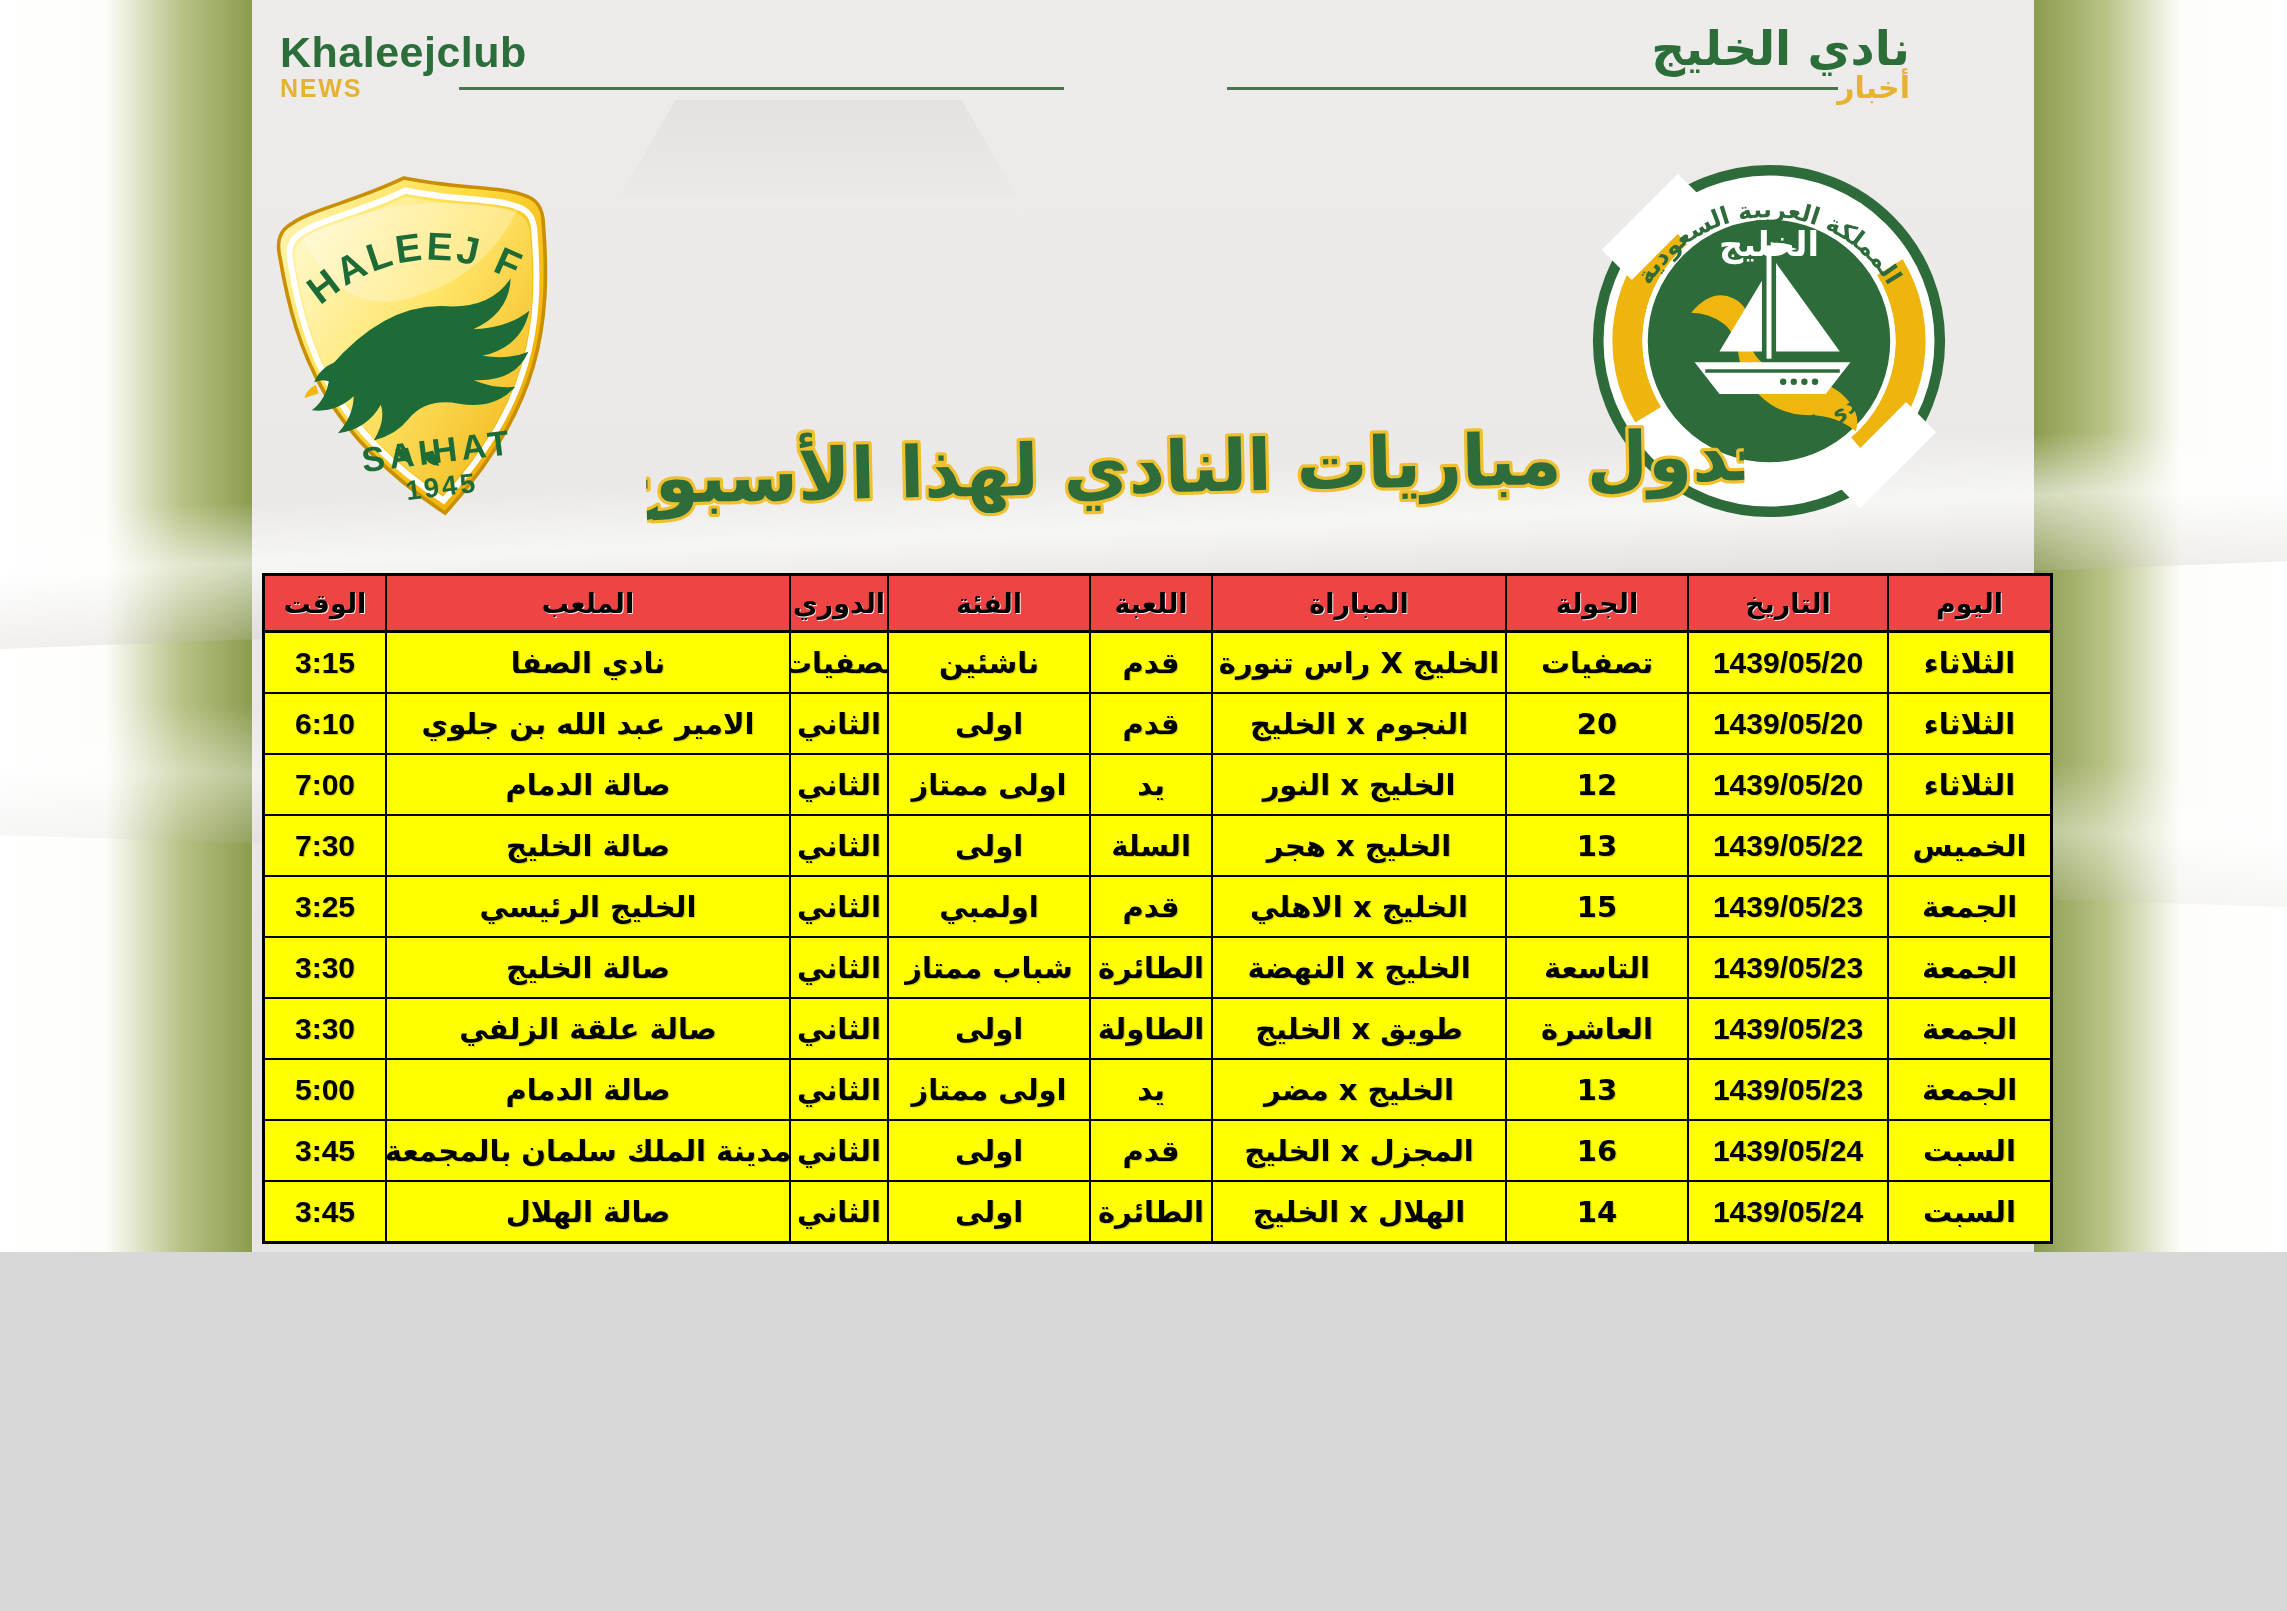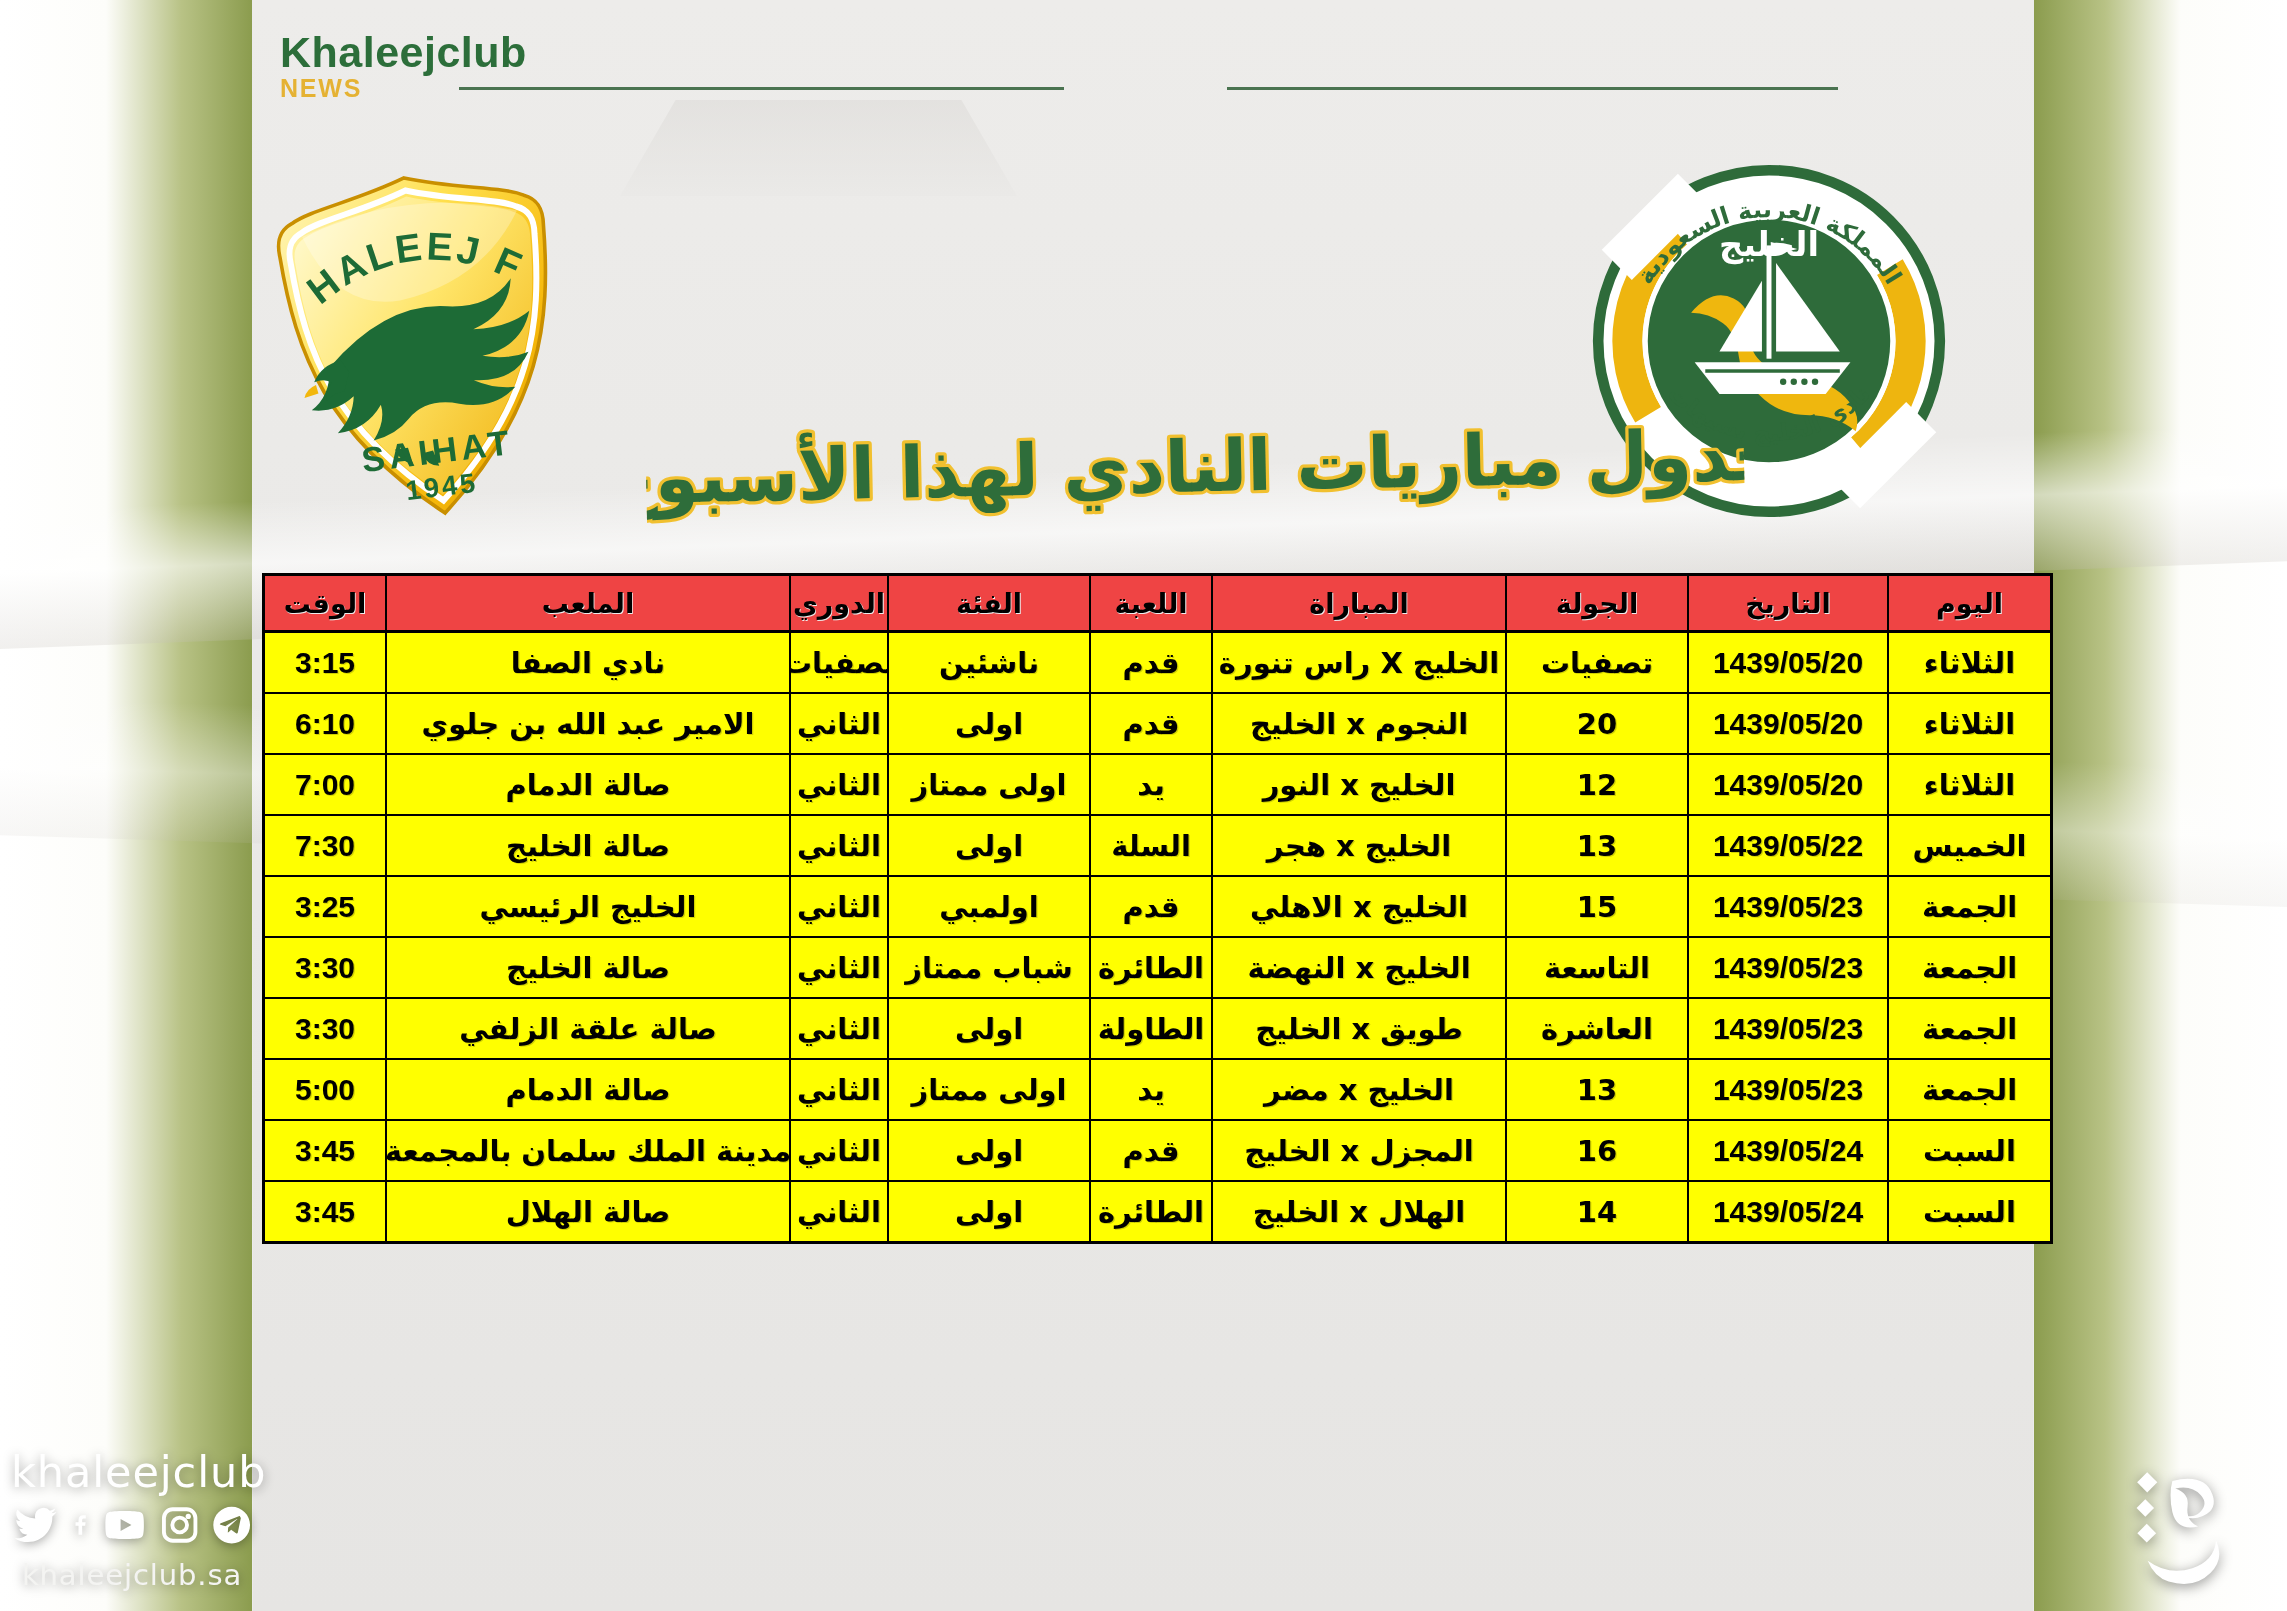--- a/index.html
+++ b/index.html
@@ -1,16 +1,16 @@
 <!DOCTYPE html>
 <html lang="ar" style="font-size:14.8px"><head>
 <meta charset="utf-8">
 <style>
   html,body{margin:0;padding:0;background:#d8d8d8;}
-  .page{position:relative;width:2287px;height:1611px;overflow:hidden;
+  .page{position:relative;width:2287px;height:1252px;overflow:hidden;
         background:linear-gradient(180deg,#edecea 0%,#e9e8e6 55%,#e6e5e3 100%);
         font-family:"DejaVu Sans",sans-serif;}
   
   .strip{position:absolute;top:0;height:100%;z-index:0;}
   .strip-left{left:0;width:252px;background:linear-gradient(to right,#ffffff 0%,#fdfdfa 42%,#b8c285 72%,#8b9c4e 100%);border-right:0.9px solid rgba(0,0,0,.08);}
   .strip-right{right:0;width:253px;background:linear-gradient(to left,#ffffff 0%,#fdfdfa 42%,#b8c285 72%,#8b9c4e 100%);border-left:0.9px solid rgba(0,0,0,.08);}
   
   .ribbon{position:absolute;left:-74px;width:2492px;z-index:1;pointer-events:none;}
   .ribbonA{top:466px;height:138px;transform:rotate(-2.2deg);opacity:.65;
            background:linear-gradient(180deg,rgba(255,255,255,0) 0%,rgba(255,255,255,.95) 45%,rgba(197,192,186,.38) 100%);}
@@ -67,20 +67,24 @@
   <div class="wedge"></div>
 
   <div class="content">
 
     <div class="brand-left">
       <div class="bl-title">Khaleejclub</div>
       <div class="bl-sub">NEWS</div>
     </div>
     <div class="hr hr-left"></div>
     <div class="hr hr-right"></div>
+    <div class="brand-right">
+      <div class="br-title">نادي الخليج</div>
+      <div class="br-sub">أخبار</div>
+    </div>
 
     <div class="shield">
       <svg viewBox="0 0 210 250" width="303" height="373">
         <defs>
           <linearGradient id="gold1" x1="0" y1="0" x2="1" y2="1">
             <stop offset="0" stop-color="#fff7c0"></stop>
               <stop offset=".35" stop-color="#ffe04e"></stop>
             <stop offset=".7" stop-color="#f6b80a"></stop>
               <stop offset="1" stop-color="#dc9a00"></stop>
           </linearGradient>

